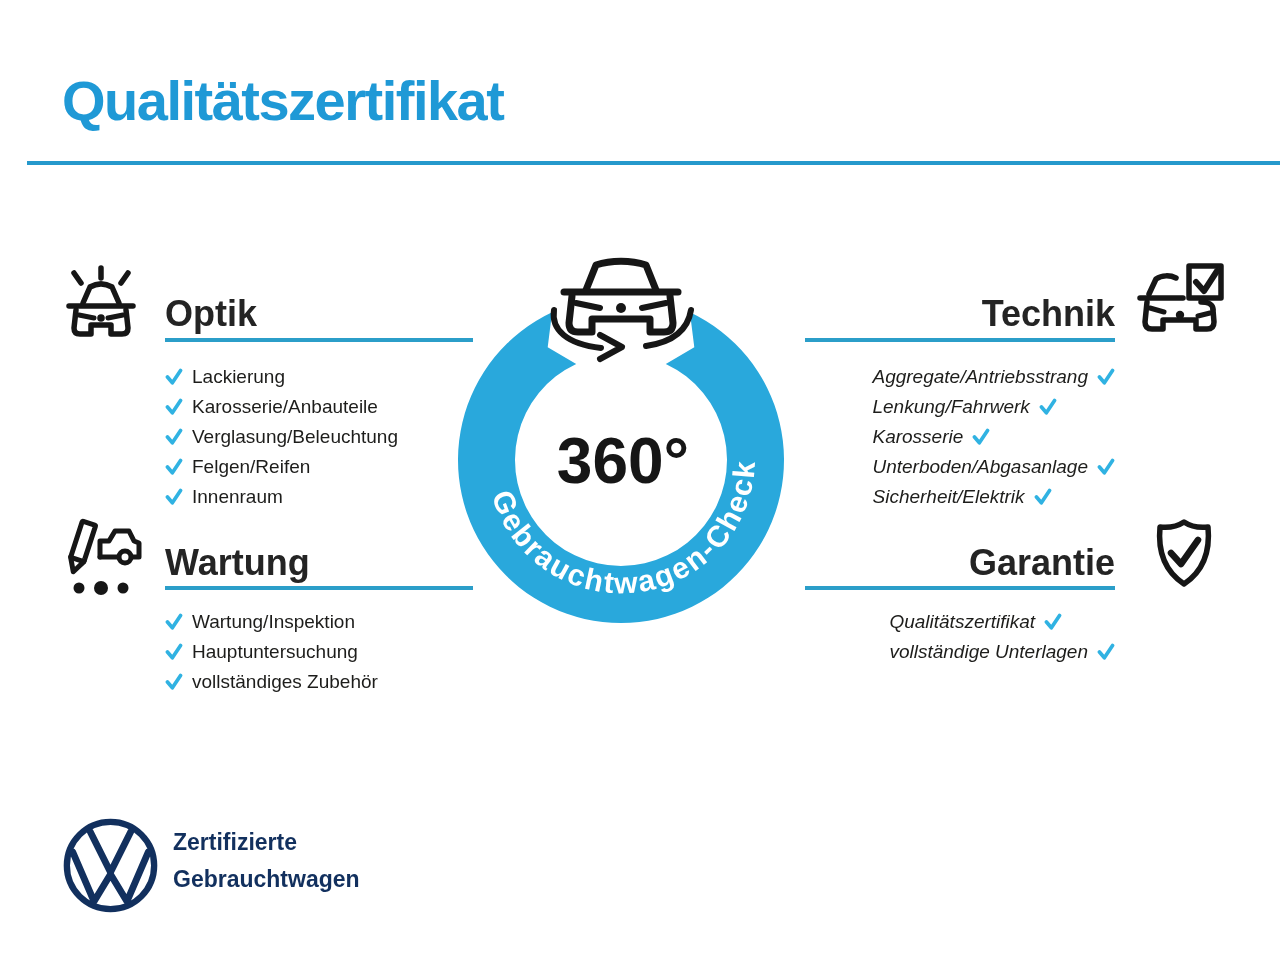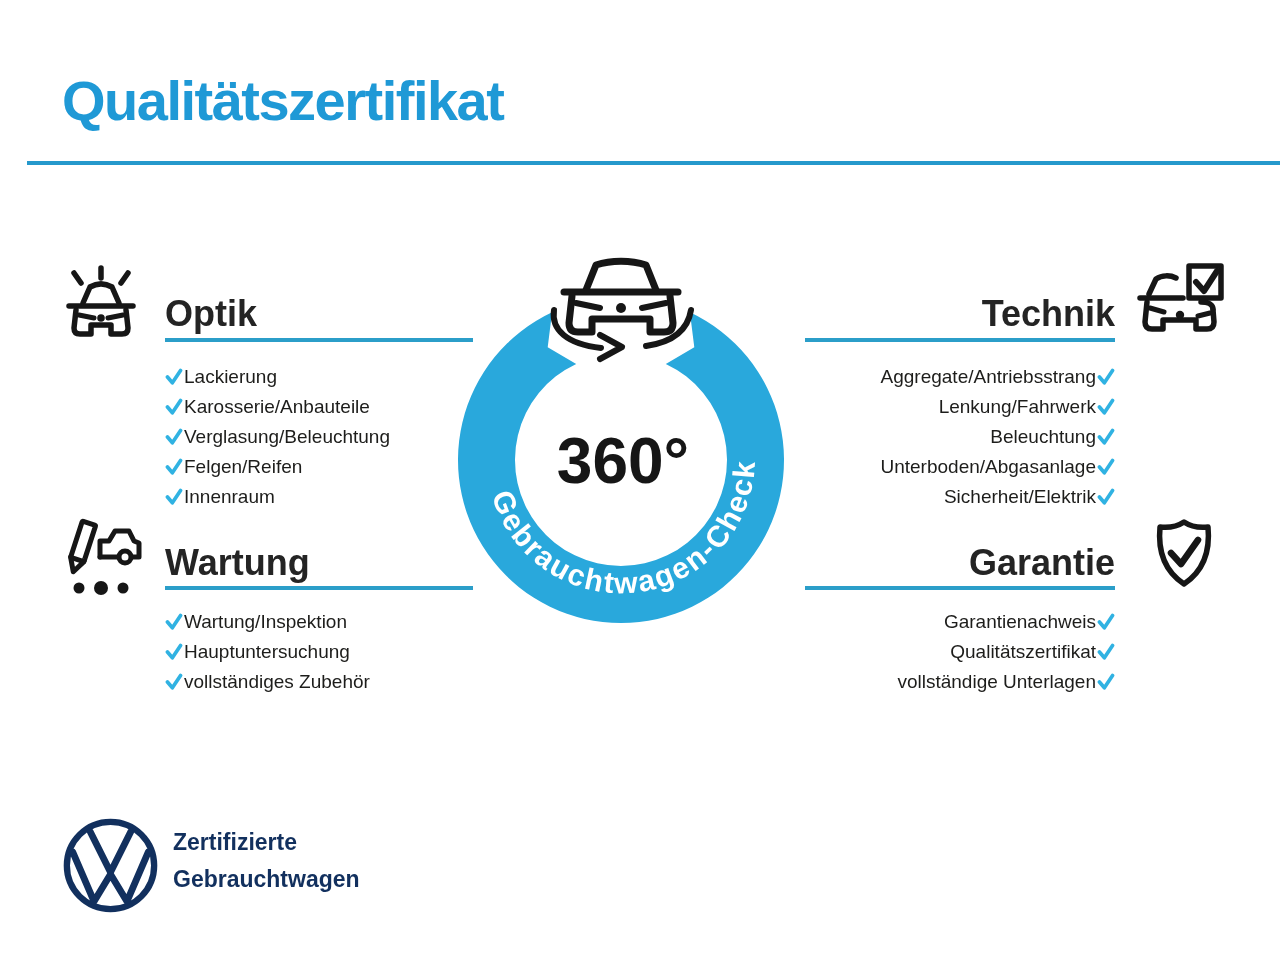--- a/index.html
+++ b/index.html
@@ -12,22 +12,22 @@
     margin:0;left:62px;top:68px;position:absolute;
     font-size:56px;font-weight:bold;letter-spacing:-1.5px;color:#1f99d6;
   }
   .title-rule{left:27px;top:161px;width:1253px;height:4px;background:#2599cc;}
   .sec-head{
     position:absolute;font-size:36px;font-weight:bold;color:#242424;line-height:34px;white-space:nowrap;
   }
   .sec-head.right{}
   .sec-rule{position:absolute;height:4px;background:#2b9ec9;}
   .list{position:absolute;display:flex;flex-direction:column;}
-  .row{display:flex;align-items:center;height:30px;gap:1px;}
-  .row.right{justify-content:flex-end;}
+  .row{display:flex;align-items:center;height:30px;gap:9px;}
+  .row.right{font-style:italic;}
   .row span{
     font-size:19px;color:#1d1d1b;white-space:nowrap;
   }
   .check{width:18px;height:18px;flex:0 0 auto;}
   .footer-text{
     position:absolute;left:173px;top:824px;
     font-size:23px;line-height:37px;font-weight:bold;color:#12305e;
   }
   svg{display:block;}
   .icon-stroke{stroke:#161616;fill:none;stroke-linecap:round;stroke-linejoin:round;}
@@ -116,21 +116,21 @@
           <use href="#chk"></use>
         </svg>
       </div>
     <div class="row right">
         <span>Lenkung/Fahrwerk</span>
         <svg class="check">
           <use href="#chk"></use>
         </svg>
       </div>
     <div class="row right">
-        <span>Beleuchtung</span>
+        <span>Karosserie</span>
         <svg class="check">
           <use href="#chk"></use>
         </svg>
       </div>
     <div class="row right">
         <span>Unterboden/Abgasanlage</span>
         <svg class="check">
           <use href="#chk"></use>
         </svg>
       </div>
@@ -181,26 +181,20 @@
 
   <svg class="abs" style="left:1150px;top:518px" width="68" height="80" viewBox="0 0 68 80">
     <g class="icon-stroke" stroke-width="5.5">
       <path d="M34 4 C40 8 49 10 58 9 C60 30 55 52 34 66 C13 52 8 30 10 9 C19 10 28 8 34 4 Z"></path>
       <path d="M21 35 L31 46 L48 22" stroke-width="6.5"></path>
     </g>
   </svg>
   <div class="sec-head right" style="right:165px;top:546px">Garantie</div>
   <div class="sec-rule" style="right:165px;top:586px;width:310px"></div>
   <div class="list" style="right:165px;top:607px">
-    <div class="row right">
-        <span>Garantienachweis</span>
-        <svg class="check">
-          <use href="#chk"></use>
-        </svg>
-      </div>
     <div class="row right">
         <span>Qualitätszertifikat</span>
         <svg class="check">
           <use href="#chk"></use>
         </svg>
       </div>
     <div class="row right">
         <span>vollständige Unterlagen</span>
         <svg class="check">
           <use href="#chk"></use>

